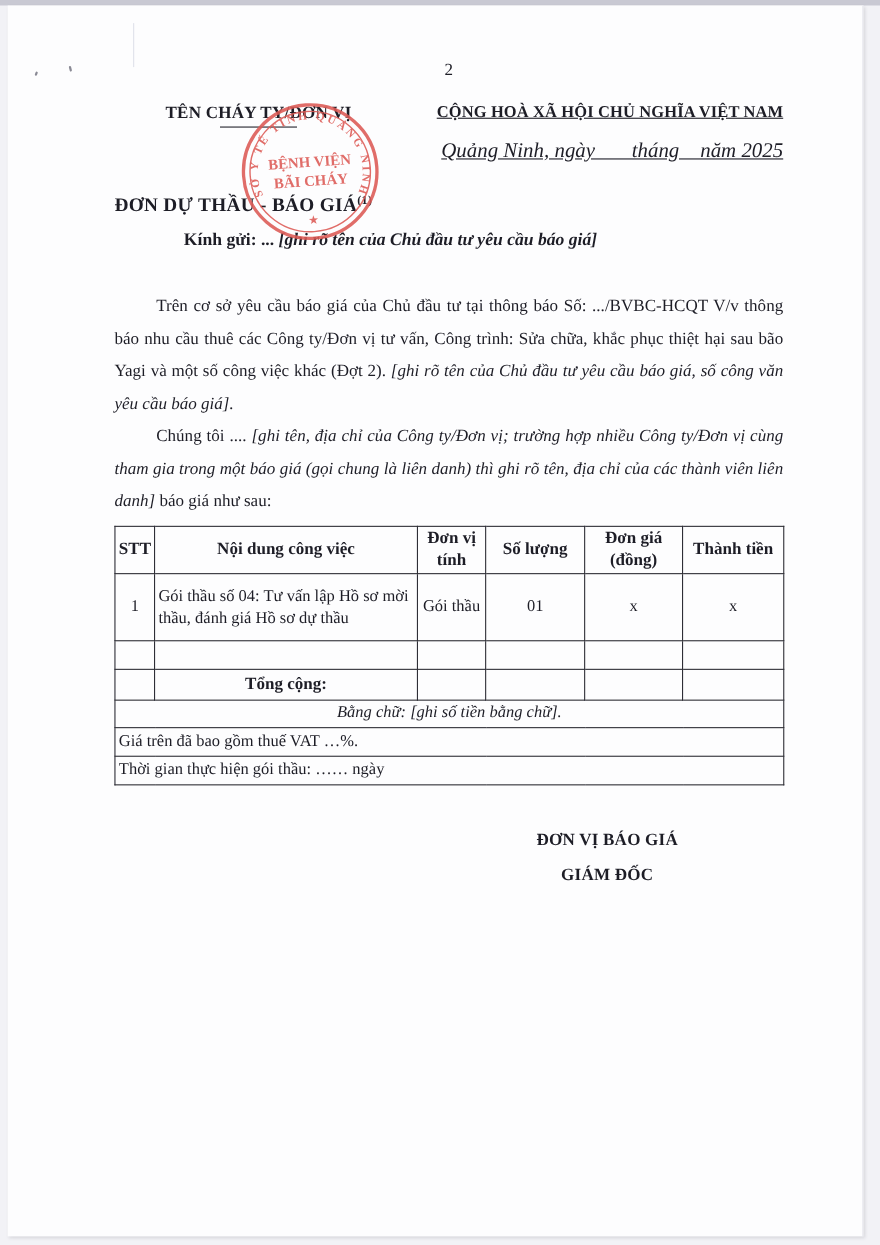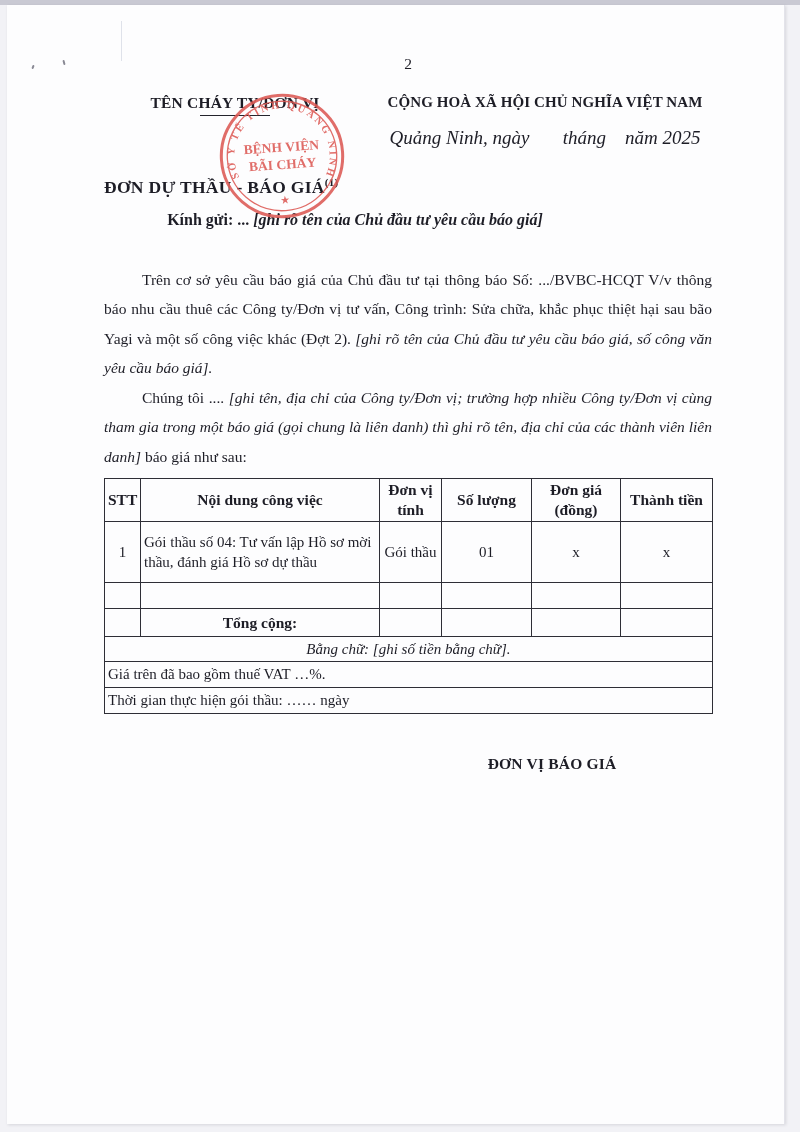--- a/index.html
+++ b/index.html
@@ -23,21 +23,21 @@
   .speck1{left:25px;top:60px;width:2px;height:4px;transform:rotate(20deg);}
   .speck2{left:56px;top:55px;width:2px;height:5px;transform:rotate(-15deg);}
   .crease{position:absolute;left:114px;top:16px;width:1px;height:40px;background:#dfe2ea;}
 
   .page-number{margin-top:50px;text-align:center;font-size:15.5px;}
 
   .header-row{display:flex;margin-top:21px;}
   .header-left{width:262px;text-align:center;}
   .company-title{font-weight:bold;font-size:15.5px;letter-spacing:.2px;}
   .company-underline{width:70px;border-bottom:1.6px solid #24242c;margin:3px auto 0;}
-  .header-right{margin-left:auto;width:334px;text-align:center;}
+  .header-right{margin-left:auto;width:334px;text-align:right;text-decoration:underline;}
   .national-title{font-weight:bold;font-size:15px;letter-spacing:.1px;}
   .motto{margin-top:2px;}
   .motto span{display:inline-block;font-weight:bold;font-size:15.5px;border-bottom:1.6px solid #24242c;padding-bottom:3px;}
   .dateline{margin-top:16px;font-style:italic;font-size:19px;white-space:pre;}
 
   .stamp{position:absolute;left:210px;top:86px;width:130px;height:130px;opacity:.88;transform:rotate(-4deg);}
 
   .doc-title{margin-top:27px;text-align:left;font-weight:bold;font-size:17.5px;letter-spacing:.3px;}
   .doc-title sup{font-size:11px;}
   .salutation{margin-top:13px;text-align:center;font-weight:bold;font-size:16px;transform:translateX(-53px);}
@@ -160,20 +160,21 @@
         <td class="full-left" colspan="6">Giá trên đã bao gồm thuế VAT …%.</td>
       </tr>
       <tr>
         <td class="full-left" colspan="6">Thời gian thực hiện gói thầu: …… ngày</td>
       </tr>
     </tbody>
       </table>
 
     <div class="signature">
       <div>ĐƠN VỊ BÁO GIÁ</div>
+      <div>GIÁM ĐỐC</div>
     </div>
 
   </div>
 
   <svg class="stamp" viewBox="0 0 120 120">
     <circle cx="60" cy="60" r="56" fill="none" stroke="#dd5a55" stroke-width="2.8"></circle>
     <circle cx="60" cy="60" r="50.5" fill="none" stroke="#dd5a55" stroke-width="1.2"></circle>
     <defs>
       <path id="ringPath" d="M 20.1 78.6 A 44 44 0 1 1 99.9 78.6" fill="none"></path>
     </defs>

